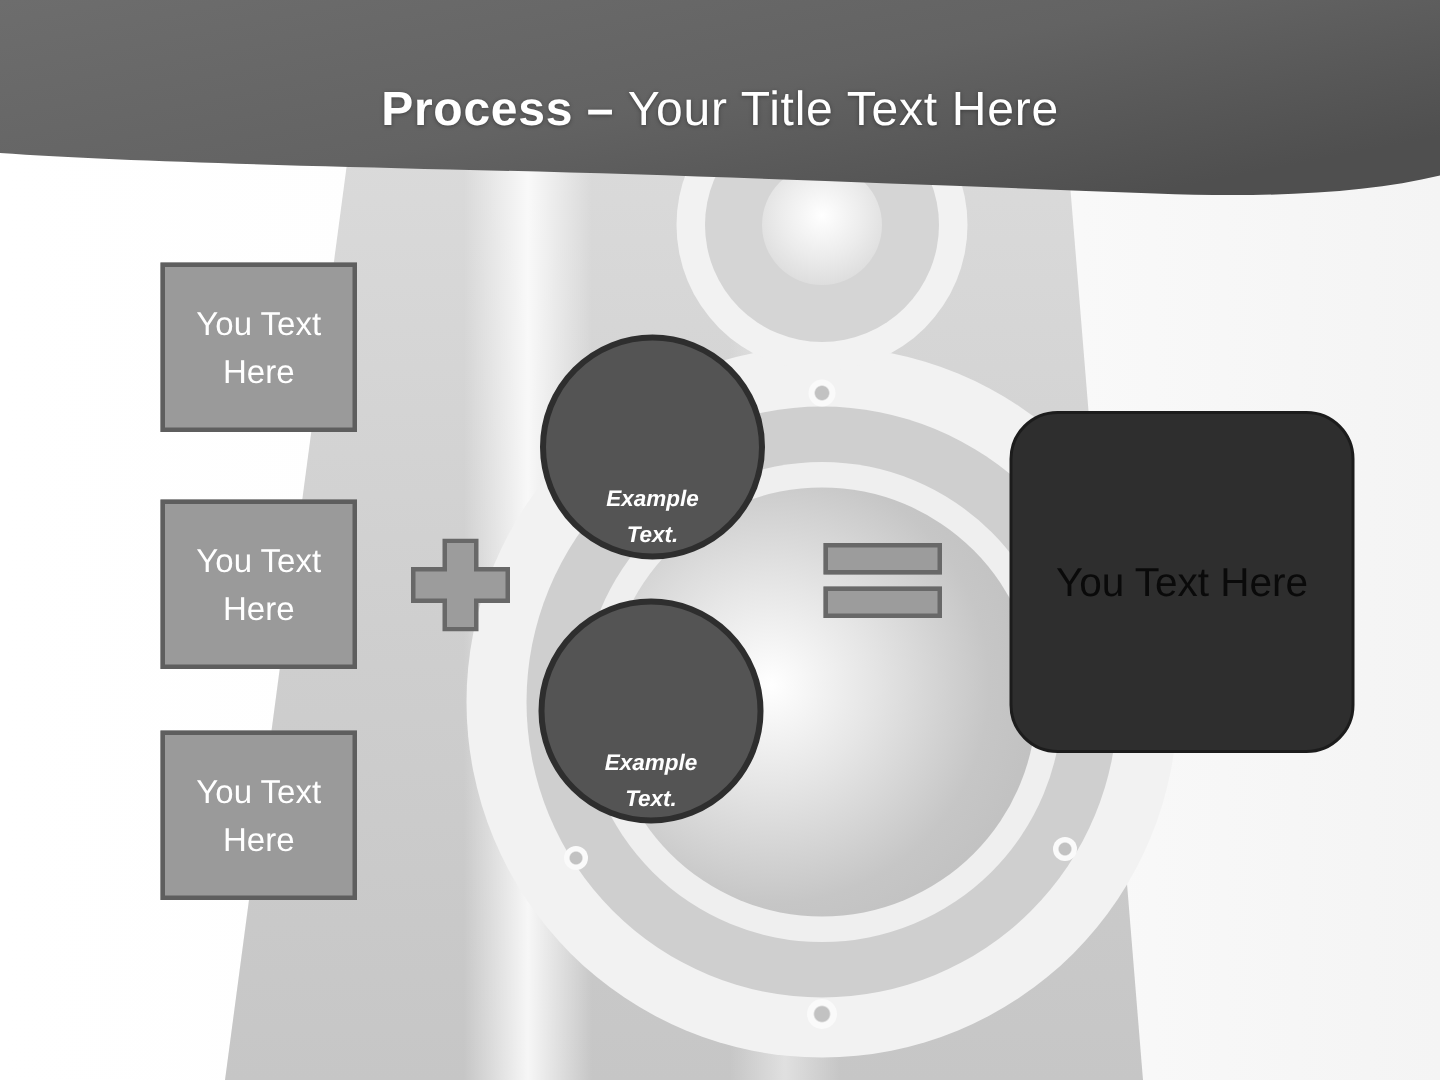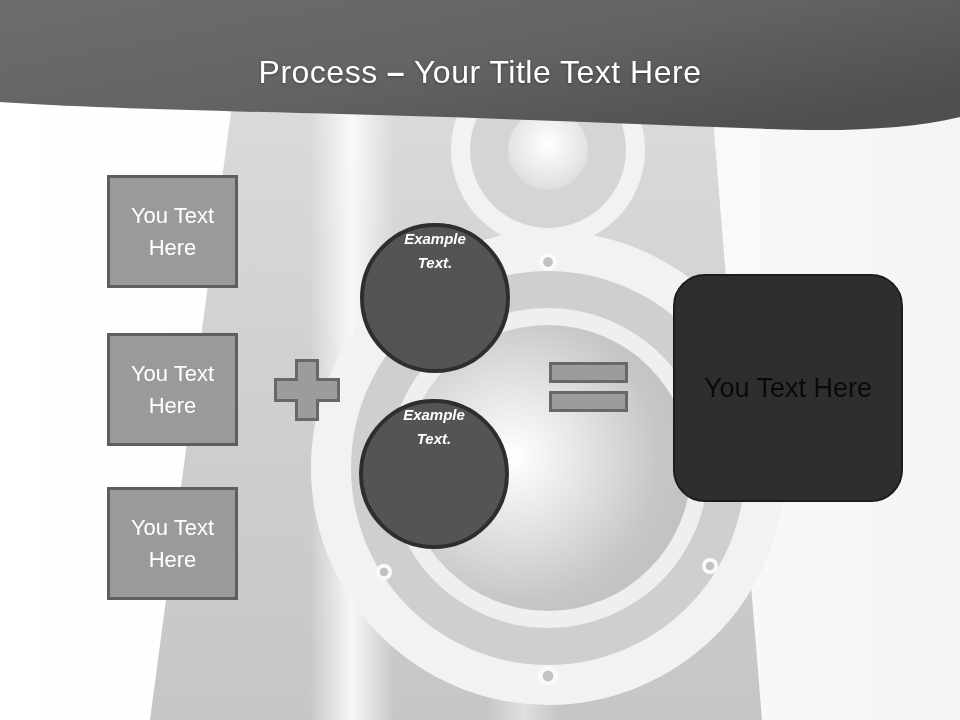--- a/index.html
+++ b/index.html
@@ -32,40 +32,40 @@
   .screw2{left:538px;top:666px;width:20px;height:20px;}
   .screw3{left:376px;top:564px;width:16px;height:16px;}
   .screw4{left:702px;top:558px;width:16px;height:16px;}
   
   .header{position:absolute;left:0;top:0;width:960px;height:135px;z-index:3;}
   .title{
     position:absolute;left:0;top:54px;width:960px;text-align:center;z-index:4;
     color:#ffffff;font-size:32px;letter-spacing:.5px;
     text-shadow:0 1px 3px rgba(0,0,0,.35);
   }
-  .title .bold{font-weight:normal;}
+  .title .bold{font-weight:bold;}
   .title .sep{margin:0 9px;font-weight:bold;}
   
   .shape-layer{position:absolute;inset:0;z-index:5;}
   .sq{
     position:absolute;left:107px;width:131px;height:113px;box-sizing:border-box;
     background:#9a9a9a;border:3px solid #5e5e5e;
     display:flex;align-items:center;justify-content:center;text-align:center;
     color:#ffffff;font-size:22px;line-height:1.45;padding:0 8px;
   }
   .sq1{top:175px;} .sq2{top:333px;} .sq3{top:487px;}
   .op{position:absolute;}
   .plus{left:274px;top:359px;}
   .equals{left:549px;top:362px;width:79px;}
   .eq-bar{box-sizing:border-box;width:79px;height:21px;background:#9c9c9c;border:3px solid #686868;}
   .eq-bar + .eq-bar{margin-top:8px;}
   .ex-circle{
     position:absolute;width:150px;height:150px;border-radius:50%;box-sizing:border-box;
     background:#545454;border:4px solid #2e2e2e;
-    display:flex;align-items:flex-start;justify-content:center;text-align:center;
+    display:flex;align-items:flex-end;justify-content:center;text-align:center;
     color:#ffffff;font-size:15px;font-weight:bold;font-style:italic;line-height:1.6;
   }
   .ex-circle .inner{width:90px;}
   .exc1{left:360px;top:223px;}
   .exc2{left:359px;top:399px;}
   .result{
     position:absolute;left:673px;top:274px;width:230px;height:228px;box-sizing:border-box;
     background:#2e2e2e;border:2px solid #1c1c1c;border-radius:32px;
     display:flex;align-items:center;justify-content:center;text-align:center;
     color:#0a0a0a;font-size:27px;

